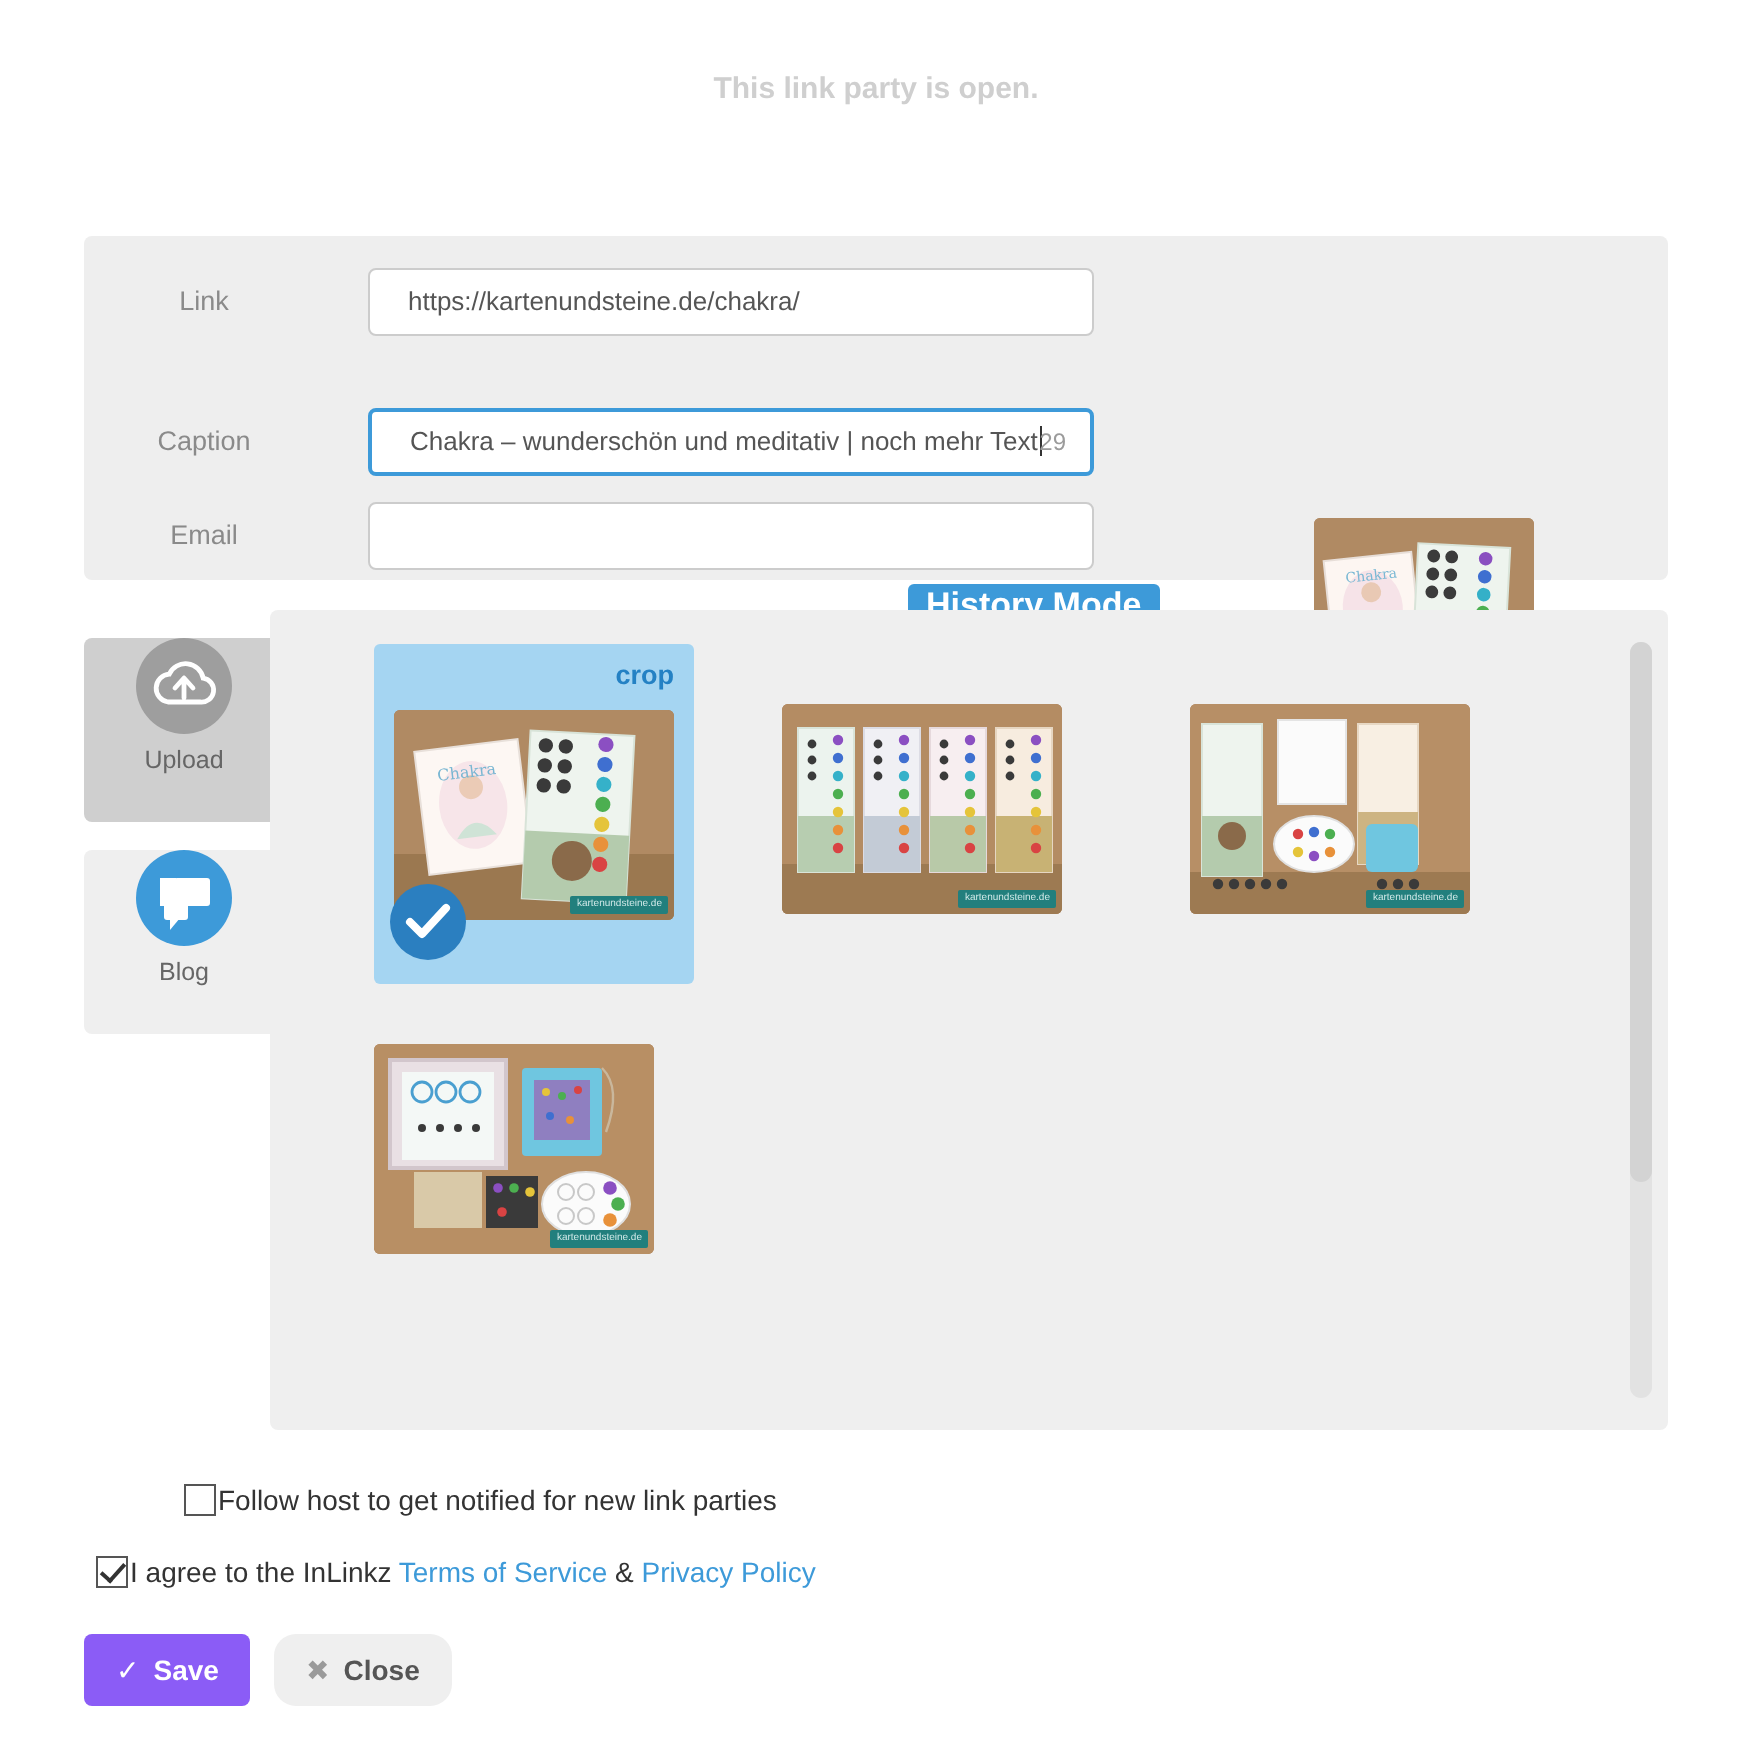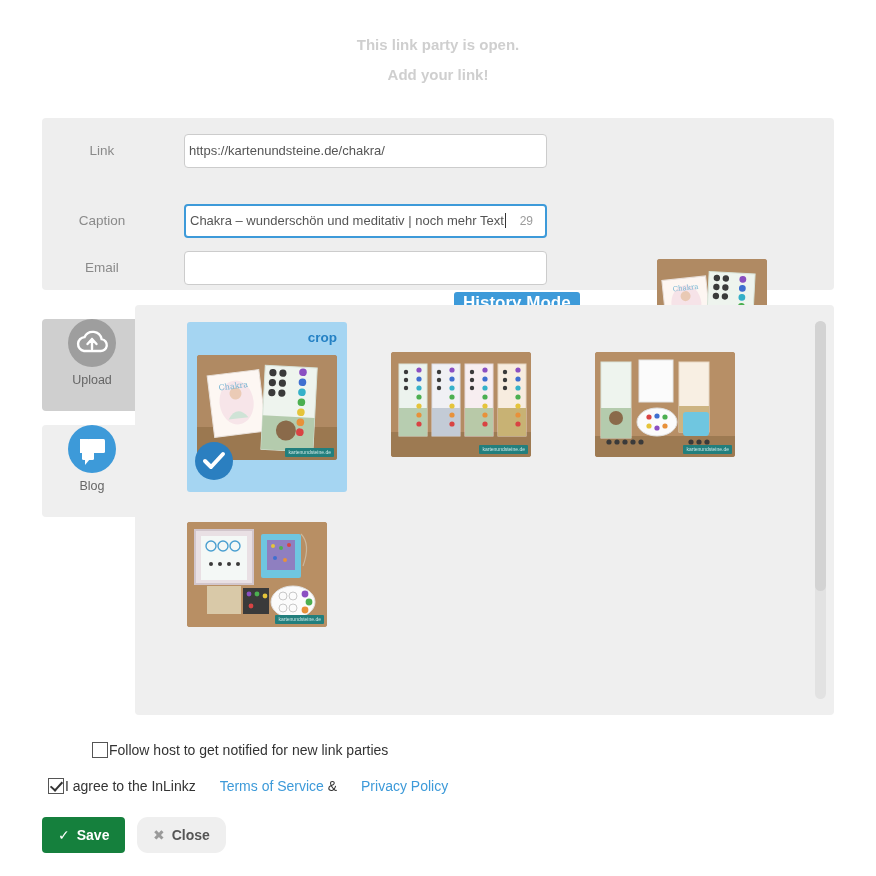--- a/index.html
+++ b/index.html
@@ -38,21 +38,21 @@
     color: #8a8a8a;
     font-size: 13.5px;
     line-height: 34px;
   }
   .field-input {
     position: absolute; left: 142px;
     width: 363px; height: 34px;
     background: #ffffff;
     border: 1px solid #cccccc;
     border-radius: 4px;
-    padding: 0 4px;
+    padding: 0 19px;
     font-family: "Liberation Sans", sans-serif;
     font-size: 13px;
     color: #555;
     line-height: 32px;
     outline: none;
     white-space: nowrap;
     overflow: hidden;
   }
   .field-input.focused {
     border: 2px solid #3d9ad9;
@@ -228,44 +228,43 @@
   }
   .cbox.checked::after {
     content: "";
     position: absolute;
     left: 4px; top: 0px;
     width: 5px; height: 10px;
     border: solid #333;
     border-width: 0 2px 2px 0;
     transform: rotate(42deg);
   }
-  .link { color: #3d9ad9; text-decoration: none; cursor: pointer; margin-left: 20px; }
+  .link { color: #3d9ad9; text-decoration: none; cursor: pointer; }
 
   .btn {
     position: absolute;
     height: 36px;
     border: none;
     border-radius: 4px;
     font-family: "Liberation Sans", sans-serif;
     font-size: 14px;
     font-weight: bold;
     cursor: pointer;
     padding: 0 16px;
   }
-  .btn-save { left: 42px; top: 817px; background: #15803d; color: #fff; }
+  .btn-save { left: 42px; top: 817px; background: #8b5cf6; color: #fff; }
   .btn-close { left: 137px; top: 817px; background: #efefef; color: #555; border-radius: 11px; }
   .btn .gl { margin-right: 7px; font-weight: normal; }
   .btn-close .gl { color: #9a9a9a; }
 </style>
 </head>
 <body>
 
 <div class="header">
   <div class="header-line">This link party is open.</div>
-  <div class="header-line">Add your link!</div>
 </div>
 
 <div class="form-panel">
 
   <div class="field-row" style="top:16px;">
     <div class="field-label">Link</div>
     <div class="field-input">https://kartenundsteine.de/chakra/</div>
   </div>
 
   <button class="history-btn">History Mode</button>

